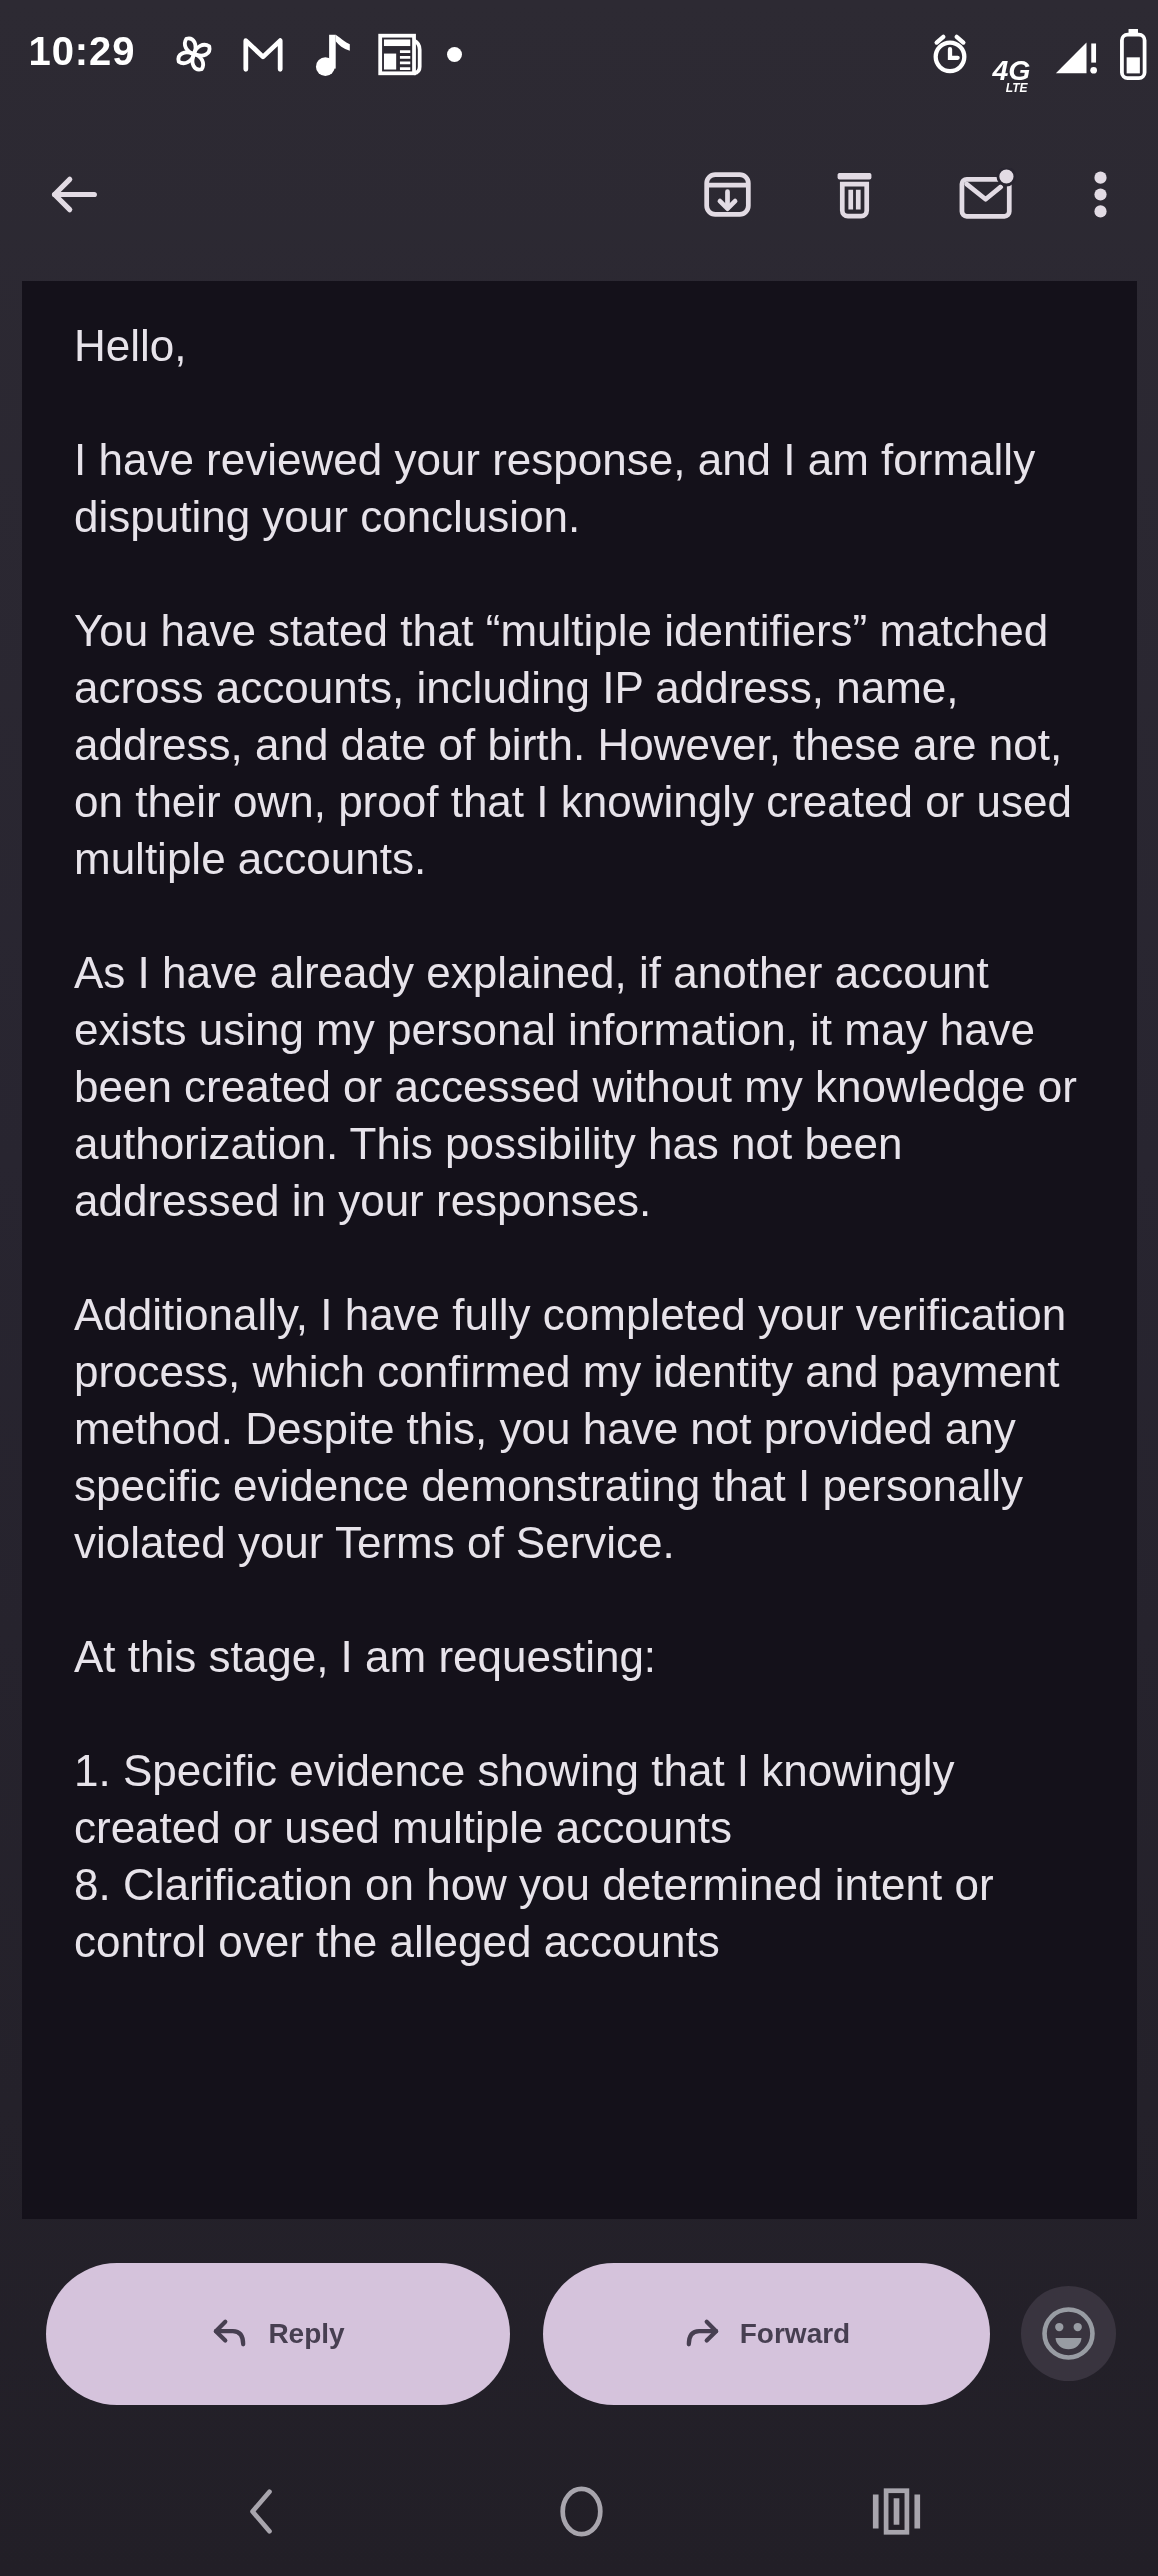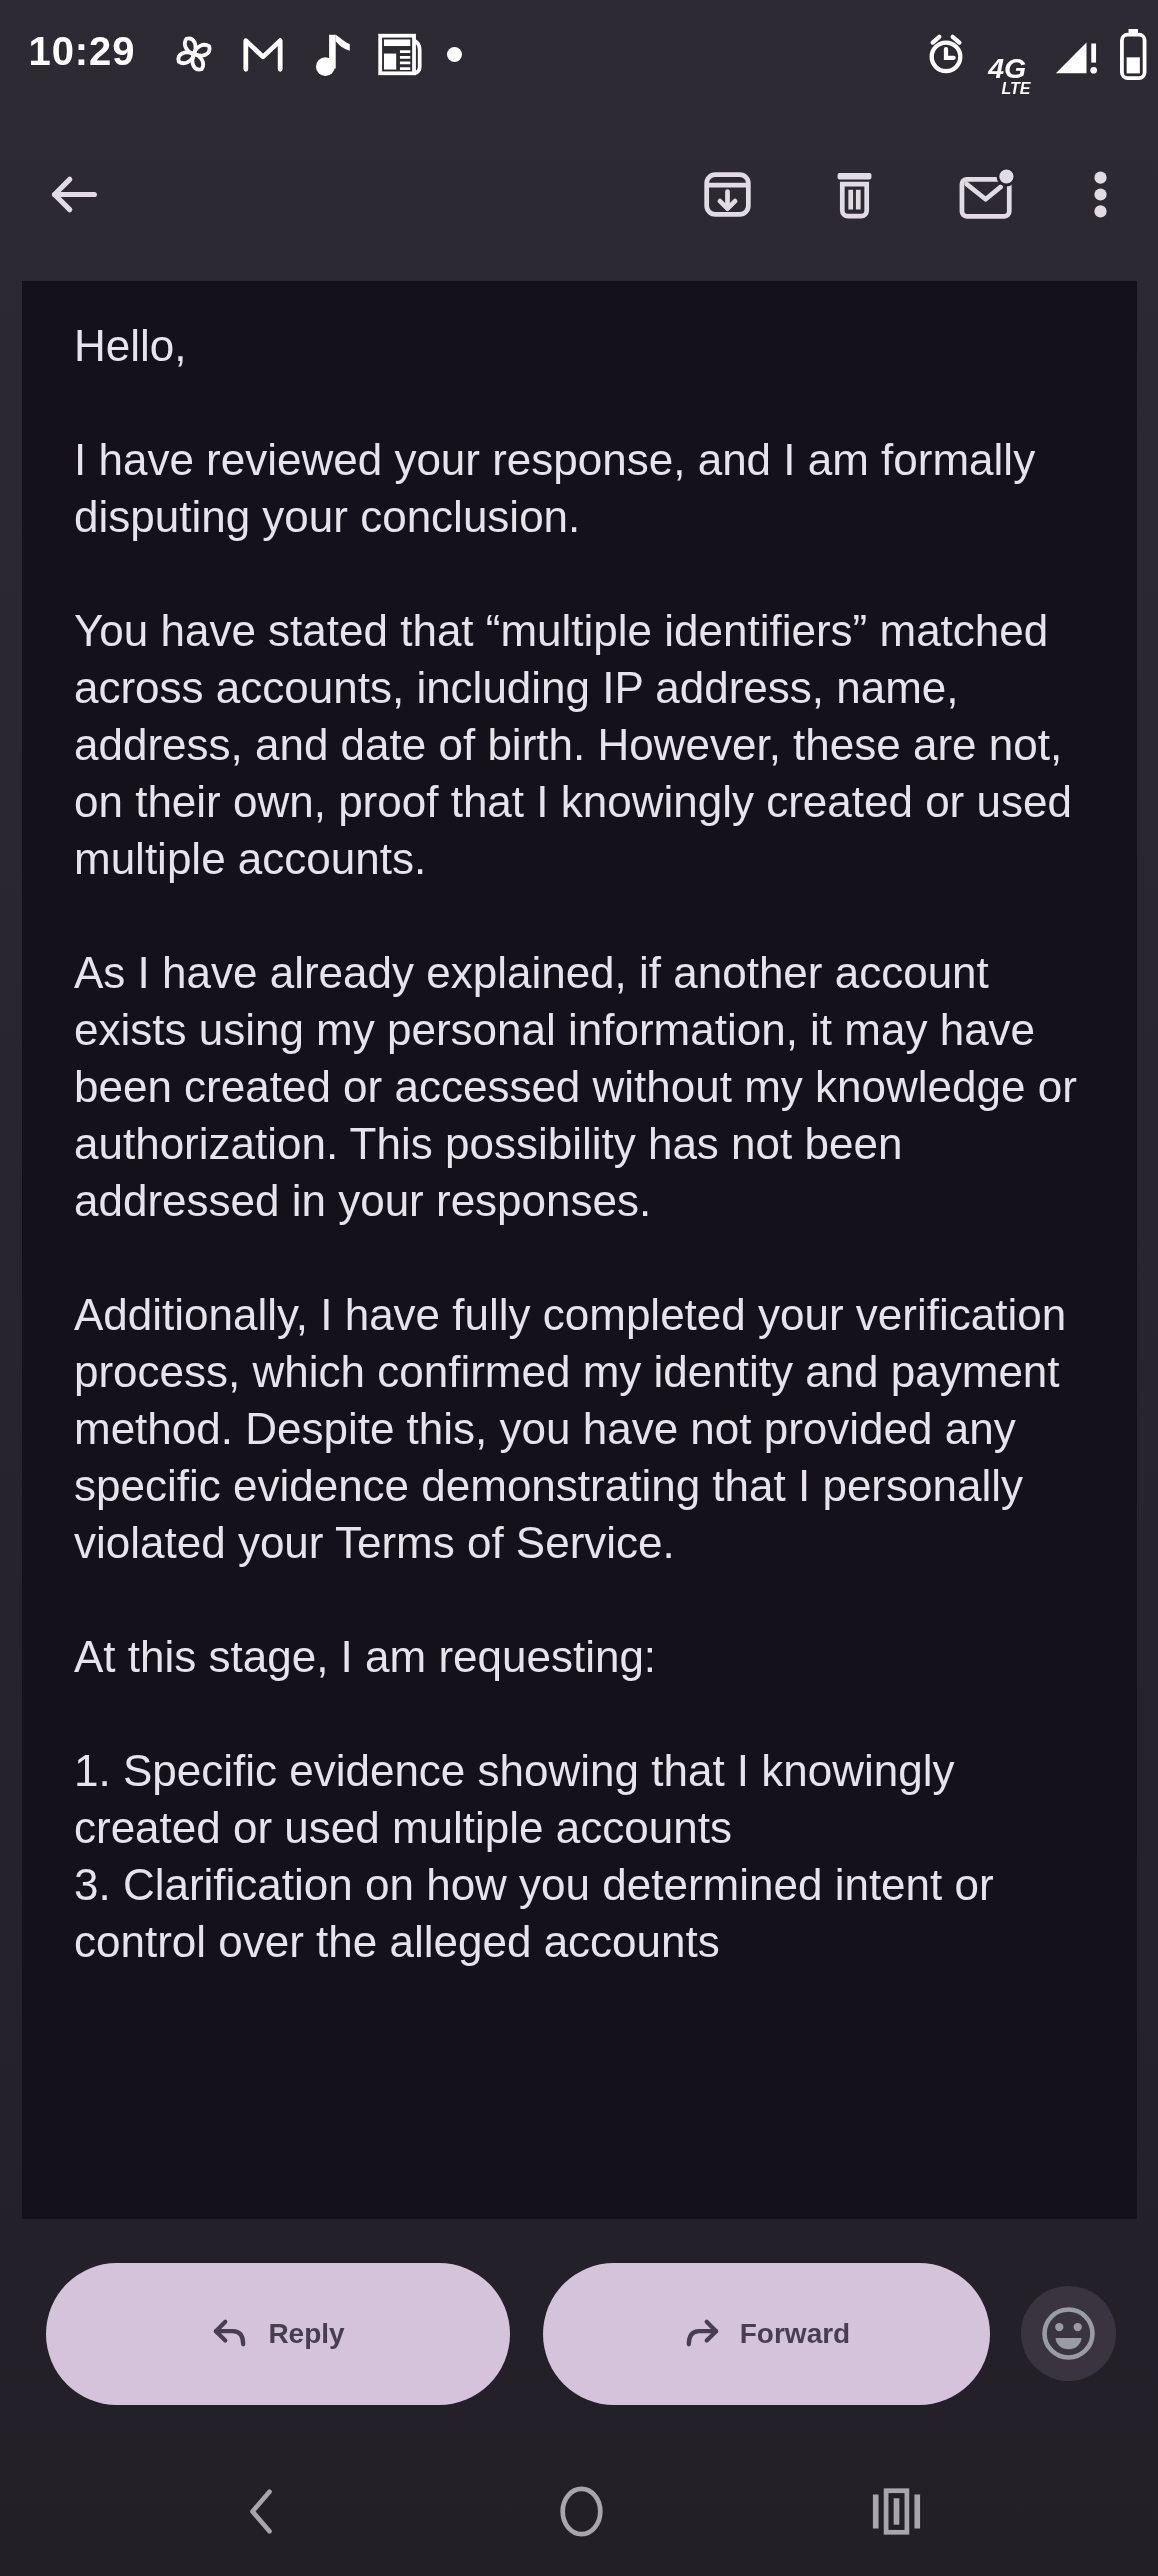--- a/index.html
+++ b/index.html
@@ -9,21 +9,21 @@
     font-family:"Liberation Sans", sans-serif;
     -webkit-font-smoothing:antialiased;
   }
   
   .status-bar{position:absolute;left:0;top:0;width:1159px;height:108px;color:#ffffff;padding-left:28px;}
   .status-time{position:absolute;left:28.5px;top:28.5px;font-size:40px;font-weight:bold;letter-spacing:0.9px;}
   .notif-icons{position:absolute;left:173px;top:31px;display:flex;align-items:center;gap:25px;height:46px;}
   .sys-icons{position:absolute;right:40px;top:28.5px;display:flex;align-items:center;gap:21px;height:51px;}
   .net-label{display:flex;flex-direction:column;align-items:flex-start;line-height:0.9;margin-top:44px;}
   .net-tech{font-size:28.5px;font-weight:bold;font-style:italic;}
-  .net-band{font-size:16px;font-weight:bold;font-style:italic;margin-left:13.3px;text-align:right;}
+  .net-band{font-size:12px;font-weight:bold;font-style:italic;margin-left:13.3px;text-align:right;}
   .notif-dot{width:15px;height:15px;border-radius:50%;background:#ffffff;}
   
   .app-bar{position:absolute;left:0;top:108px;width:1159px;height:173px;color:#e2dbe4;}
   .icon-btn{position:absolute;width:53px;height:53px;top:60px;display:flex;align-items:center;justify-content:center;}
   .back-btn{left:47px;}
   .archive-btn{left:701px;}
   .delete-btn{left:828px;}
   .unread-btn{left:961px;}
   .more-btn{left:1083px;width:34px;}
   
@@ -178,21 +178,21 @@
   </div>
 
   <div class="email-panel">
     <p>Hello,</p>
     <p>I have reviewed your response, and I am formally disputing your conclusion.</p>
     <p>You have stated that “multiple identifiers” matched across accounts, including IP address, name, address, and date of birth. However, these are not, on their own, proof that I knowingly created or used multiple accounts.</p>
     <p>As I have already explained, if another account exists using my personal information, it may have been created or accessed without my knowledge or authorization. This possibility has not been addressed in your responses.</p>
     <p>Additionally, I have fully completed your verification process, which confirmed my identity and payment method. Despite this, you have not provided any specific evidence demonstrating that I personally violated your Terms of Service.</p>
     <p>At this stage, I am requesting:</p>
     <div class="req-item">1. Specific evidence showing that I knowingly created or used multiple accounts</div>
-    <div class="req-item">3. Clarification on how you determined intent or control over the alleged accounts</div>
+    <div class="req-item">8. Clarification on how you determined intent or control over the alleged accounts</div>
   </div>
 
   <button class="pill reply-pill">
     <span>
       <svg width="38" height="32" viewBox="0 0 40 34" fill="none" stroke="#473f51" stroke-width="4.5" stroke-linecap="round" stroke-linejoin="round">
         <path d="M15 4 L5 14 L15 24"></path>
         <path d="M5 14 H23 Q34 14 34 28"></path>
       </svg>
     </span>
     <span>Reply</span>

